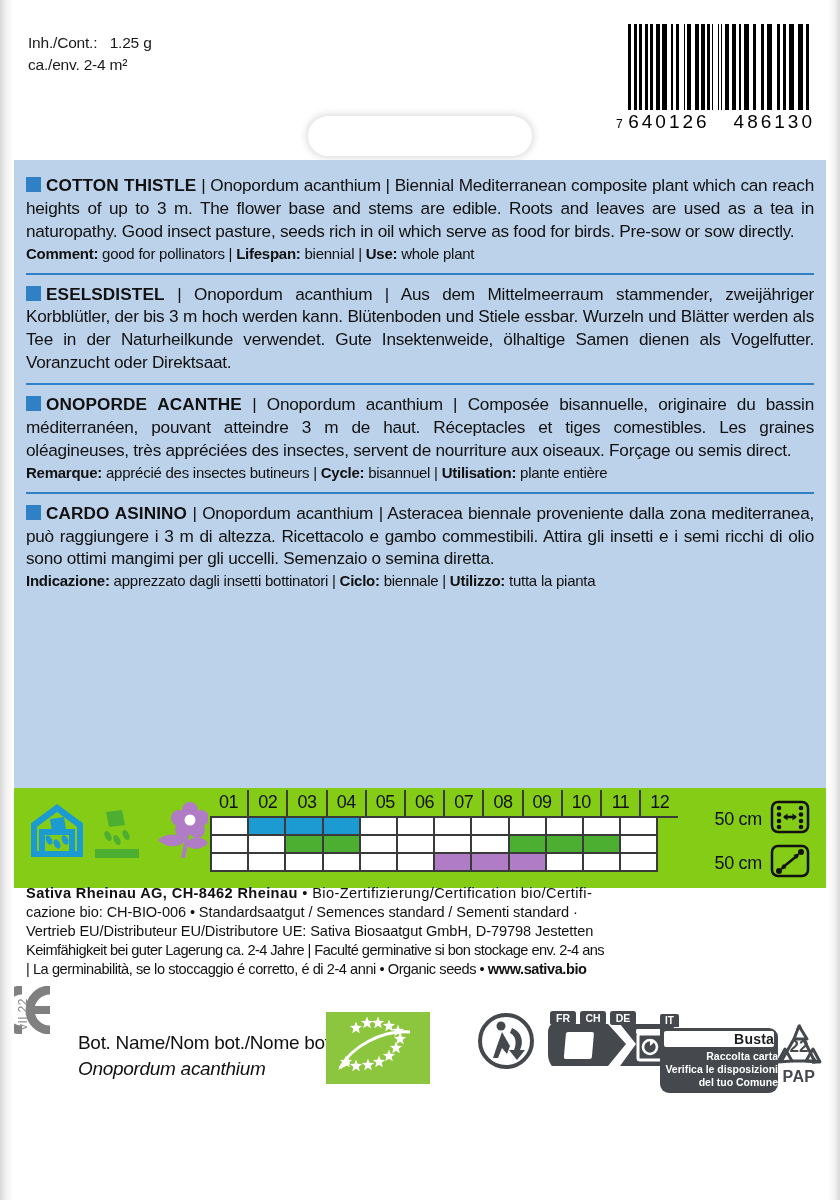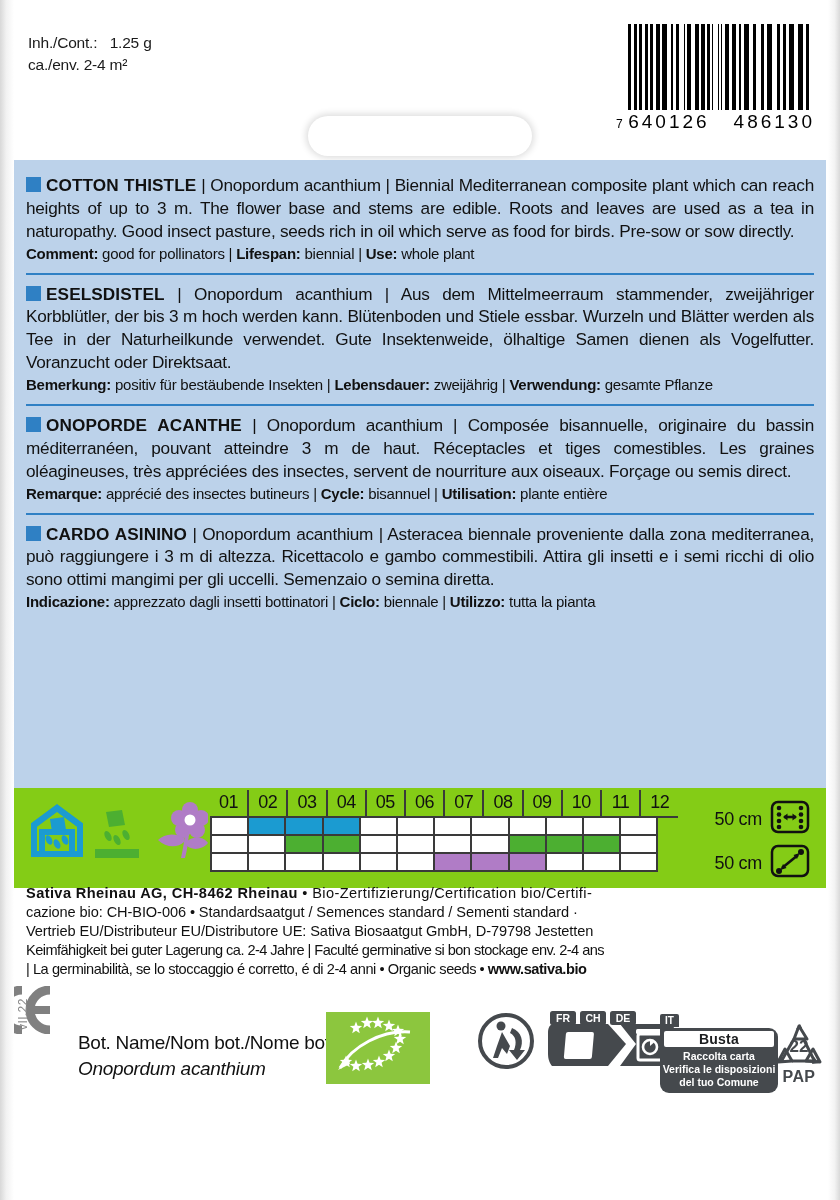--- a/index.html
+++ b/index.html
@@ -282,21 +282,21 @@
     background: #45494d;
     padding: 1px 5px 1px 5px;
     display: inline-block;
     border-radius: 2px 2px 0 0;
   }
   .it-body {
     background: #45494d;
     width: 118px;
     border-radius: 0 9px 9px 9px;
     padding: 3px 0 5px 0;
-    text-align: center;
+    text-align: right;
   }
   .it-busta {
     background: #ffffff;
     color: #1b1d1f;
     font-size: 14px;
     font-weight: bold;
     margin: 0 4px 3px 4px;
     border-radius: 2px;
     letter-spacing: 0.2px;
   }
@@ -400,21 +400,20 @@
   <div class="blue-panel">
     <div id="lang-container">
         <div style="height: 14px;"></div>
         <div class="lang-block">
           <div class="body"><span class="sq"></span><span class="name">COTTON THISTLE</span><span> | Onopordum acanthium | Biennial Mediterranean composite plant which can reach heights of up to 3 m. The flower base and stems are edible. Roots and leaves are used as a tea in naturopathy. Good insect pasture, seeds rich in oil which serve as food for birds. Pre-sow or sow directly.</span></div>
           <div class="attrs"><b>Comment:</b><span> good for pollinators</span><span> | </span><b>Lifespan:</b><span> biennial</span><span> | </span><b>Use:</b><span> whole plant</span></div>
         </div>
         <div class="rule"></div>
         <div class="lang-block">
           <div class="body"><span class="sq"></span><span class="name">ESELSDISTEL</span><span> | Onopordum acanthium | Aus dem Mittelmeerraum stammender, zweijähriger Korbblütler, der bis 3 m hoch werden kann. Blütenboden und Stiele essbar. Wurzeln und Blätter werden als Tee in der Naturheilkunde verwendet. Gute Insektenweide, ölhaltige Samen dienen als Vogelfutter. Voranzucht oder Direktsaat.</span></div>
-          <div class="attrs"><b>Bemerkung:</b><span> positiv für bestäubende Insekten</span><span> | </span><b>Lebensdauer:</b><span> zweijährig</span><span> | </span><b>Verwendung:</b><span> gesamte Pflanze</span></div>
         </div>
         <div class="rule"></div>
         <div class="lang-block">
           <div class="body"><span class="sq"></span><span class="name">ONOPORDE ACANTHE</span><span> | Onopordum acanthium | Composée bisannuelle, originaire du bassin méditerranéen, pouvant atteindre 3 m de haut. Réceptacles et tiges comestibles. Les graines oléagineuses, très appréciées des insectes, servent de nourriture aux oiseaux. Forçage ou semis direct.</span></div>
           <div class="attrs"><b>Remarque:</b><span> apprécié des insectes butineurs</span><span> | </span><b>Cycle:</b><span> bisannuel</span><span> | </span><b>Utilisation:</b><span> plante entière</span></div>
         </div>
         <div class="rule"></div>
         <div class="lang-block">
           <div class="body"><span class="sq"></span><span class="name">CARDO ASININO</span><span> | Onopordum acanthium | Asteracea biennale proveniente dalla zona mediterranea, può raggiungere i 3 m di altezza. Ricettacolo e gambo commestibili. Attira gli insetti e i semi ricchi di olio sono ottimi mangimi per gli uccelli. Semenzaio o semina diretta.</span></div>
           <div class="attrs"><b>Indicazione:</b><span> apprezzato dagli insetti bottinatori</span><span> | </span><b>Ciclo:</b><span> biennale</span><span> | </span><b>Utilizzo:</b><span> tutta la pianta</span></div>

